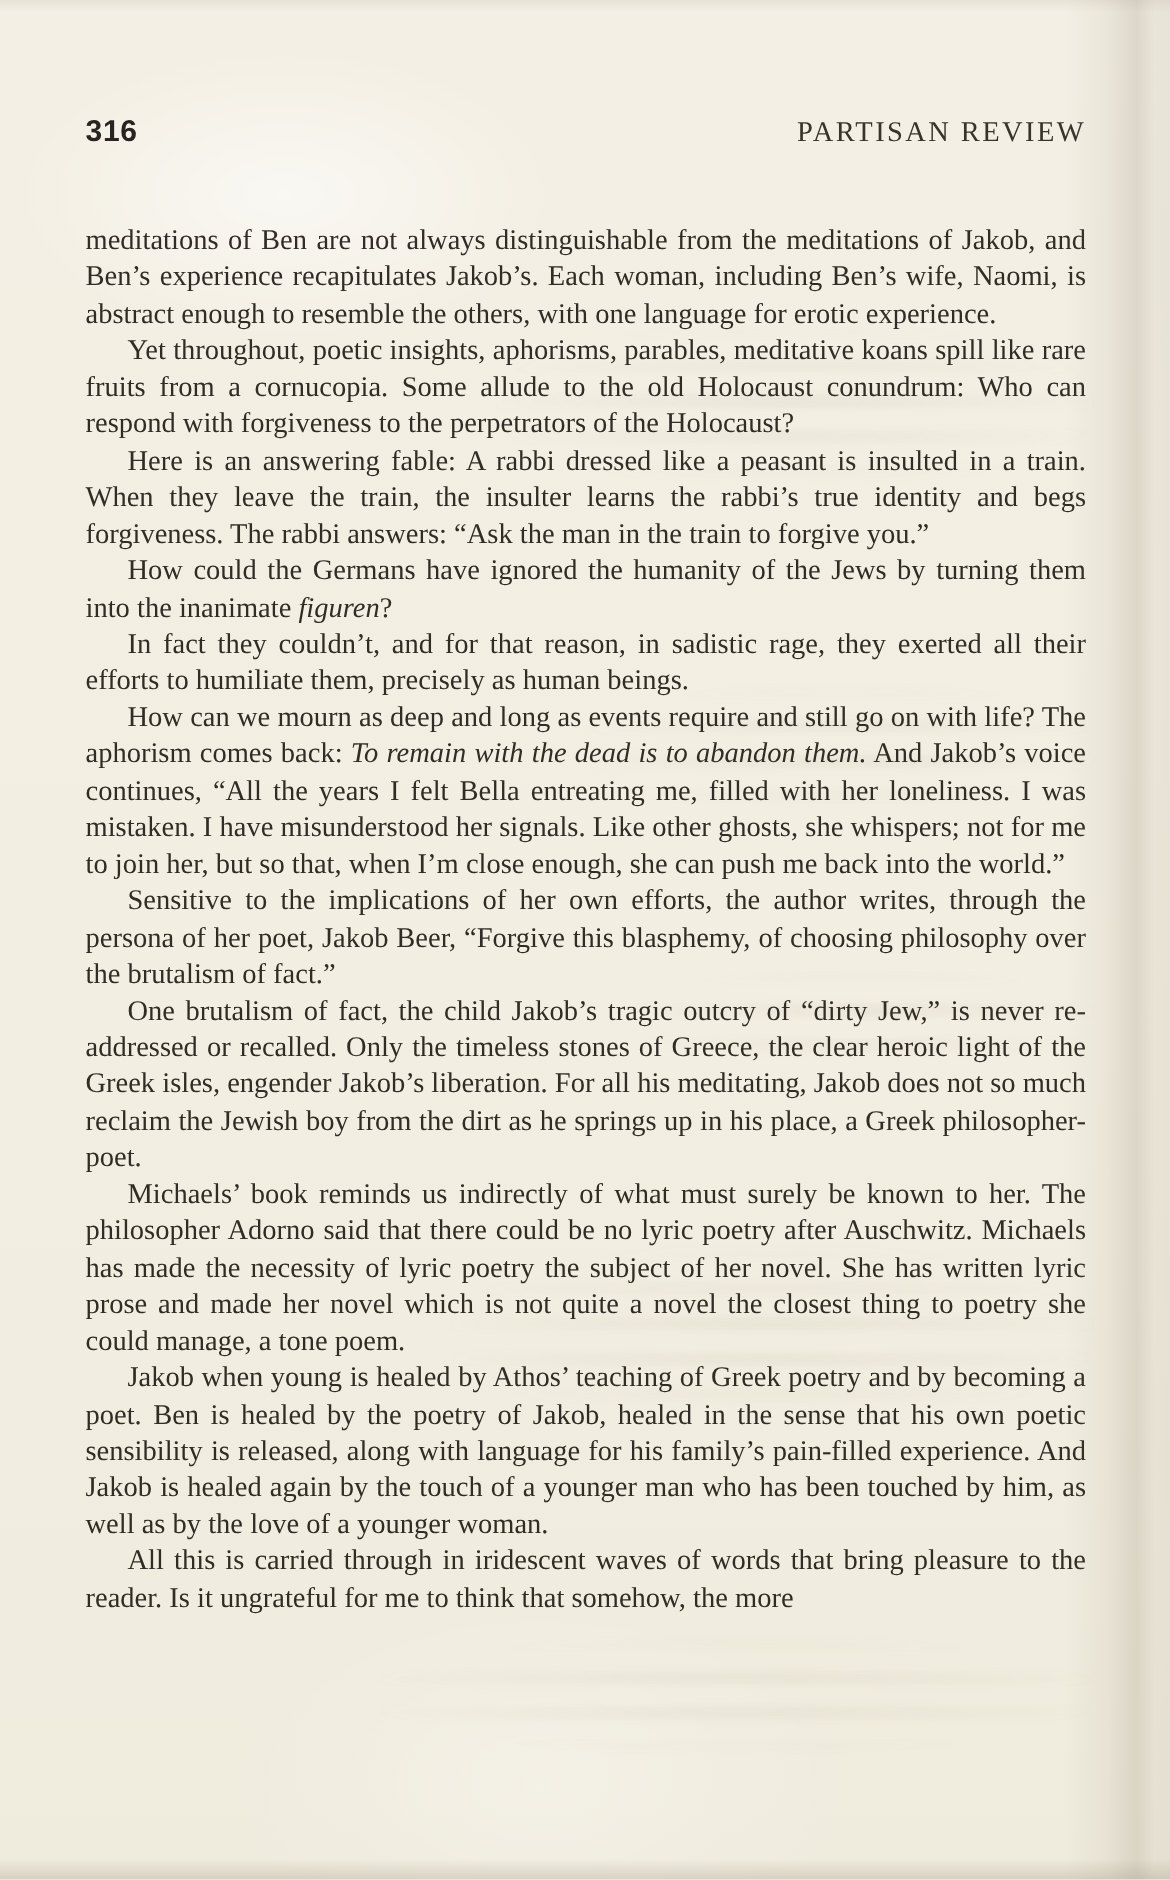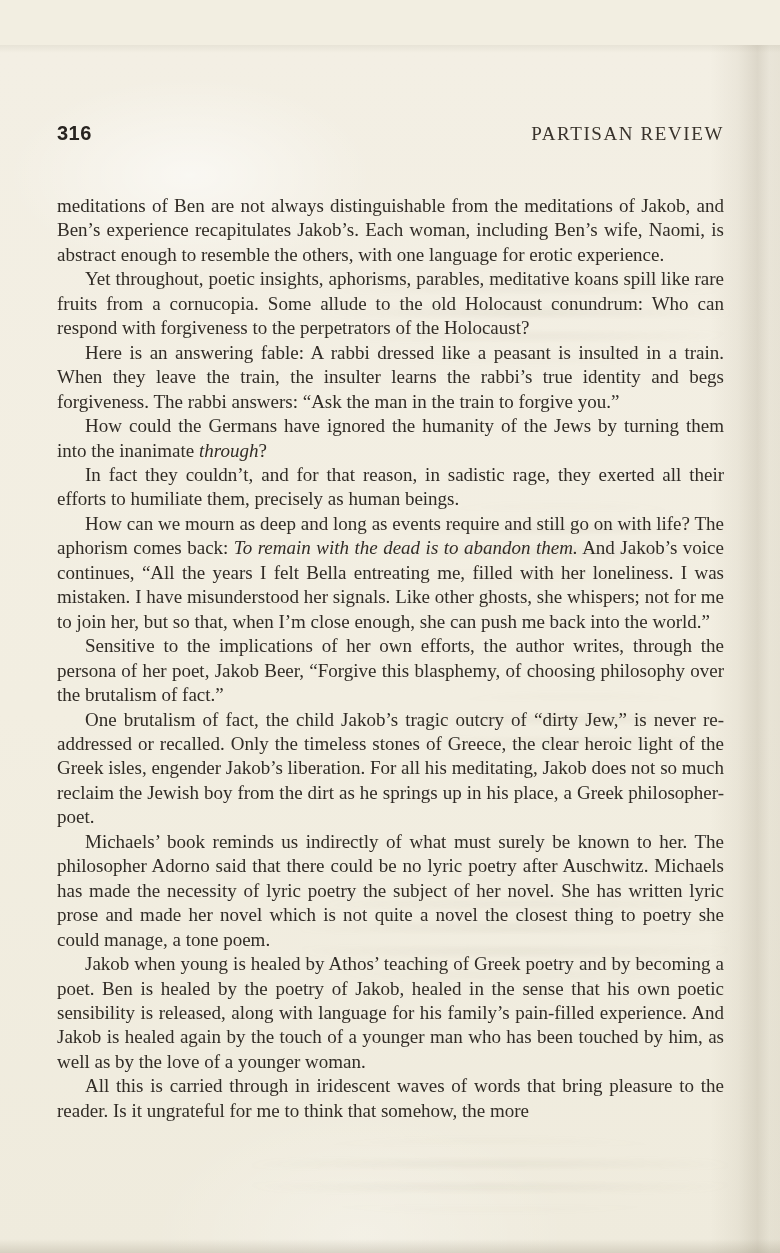--- a/index.html
+++ b/index.html
@@ -14,21 +14,20 @@
     background: #f2eee1;
     font-family: "Liberation Serif", serif;
   }
   .page {
     position: absolute;
     inset: 0;
     background:
       radial-gradient(ellipse 260px 140px at 190px 130px, rgba(255,255,255,0.55), rgba(255,255,255,0) 70%),
       radial-gradient(ellipse 300px 180px at 360px 1190px, rgba(255,255,255,0.25), rgba(255,255,255,0) 70%),
       linear-gradient(180deg, #f3efe4 0%, #f2eee1 55%, #efebdd 100%);
-    margin-top: 45px;
   }
   
   .edge-right {
     position: absolute;
     top: 0; right: 0;
     width: 70px; height: 100%;
     background: linear-gradient(90deg,
       rgba(160,150,128,0) 0%,
       rgba(160,150,128,0.10) 40%,
       rgba(140,130,108,0.22) 68%,
@@ -128,21 +127,21 @@
 
   <div class="page-header">
     <span class="page-number">316</span>
     <span class="journal-title">PARTISAN REVIEW</span>
   </div>
 
   <div class="body-text" id="body-text">
       <p class=""><span>meditations of Ben are not always distinguishable from the meditations of Jakob, and Ben’s experience recapitulates Jakob’s. Each woman, including Ben’s wife, Naomi, is abstract enough to resemble the others, with one language for erotic experience.</span></p>
       <p class="indent"><span>Yet throughout, poetic insights, aphorisms, parables, meditative koans spill like rare fruits from a cornucopia. Some allude to the old Holocaust conundrum: Who can respond with forgiveness to the perpetrators of the Holocaust?</span></p>
       <p class="indent"><span>Here is an answering fable: A rabbi dressed like a peasant is insulted in a train. When they leave the train, the insulter learns the rabbi’s true identity and begs forgiveness. The rabbi answers: “Ask the man in the train to forgive you.”</span></p>
-      <p class="indent"><span>How could the Germans have ignored the humanity of the Jews by turning them into the inanimate </span><em>through</em><span>?</span></p>
+      <p class="indent"><span>How could the Germans have ignored the humanity of the Jews by turning them into the inanimate </span><em>figuren</em><span>?</span></p>
       <p class="indent"><span>In fact they couldn’t, and for that reason, in sadistic rage, they exerted all their efforts to humiliate them, precisely as human beings.</span></p>
       <p class="indent"><span>How can we mourn as deep and long as events require and still go on with life? The aphorism comes back: </span><em>To remain with the dead is to abandon them.</em><span> And Jakob’s voice continues, “All the years I felt Bella entreating me, filled with her loneliness. I was mistaken. I have misunderstood her signals. Like other ghosts, she whispers; not for me to join her, but so that, when I’m close enough, she can push me back into the world.”</span></p>
       <p class="indent"><span>Sensitive to the implications of her own efforts, the author writes, through the persona of her poet, Jakob Beer, “Forgive this blasphemy, of choosing philosophy over the brutalism of fact.”</span></p>
       <p class="indent"><span>One brutalism of fact, the child Jakob’s tragic outcry of “dirty Jew,” is never re-addressed or recalled. Only the timeless stones of Greece, the clear heroic light of the Greek isles, engender Jakob’s liberation. For all his meditating, Jakob does not so much reclaim the Jewish boy from the dirt as he springs up in his place, a Greek philosopher-poet.</span></p>
       <p class="indent"><span>Michaels’ book reminds us indirectly of what must surely be known to her. The philosopher Adorno said that there could be no lyric poetry after Auschwitz. Michaels has made the necessity of lyric poetry the subject of her novel. She has written lyric prose and made her novel which is not quite a novel the closest thing to poetry she could manage, a tone poem.</span></p>
       <p class="indent"><span>Jakob when young is healed by Athos’ teaching of Greek poetry and by becoming a poet. Ben is healed by the poetry of Jakob, healed in the sense that his own poetic sensibility is released, along with language for his family’s pain-filled experience. And Jakob is healed again by the touch of a younger man who has been touched by him, as well as by the love of a younger woman.</span></p>
       <p class="indent"><span>All this is carried through in iridescent waves of words that bring pleasure to the reader. Is it ungrateful for me to think that somehow, the more</span></p>
     </div>
 
   <div class="edge-top"></div>

